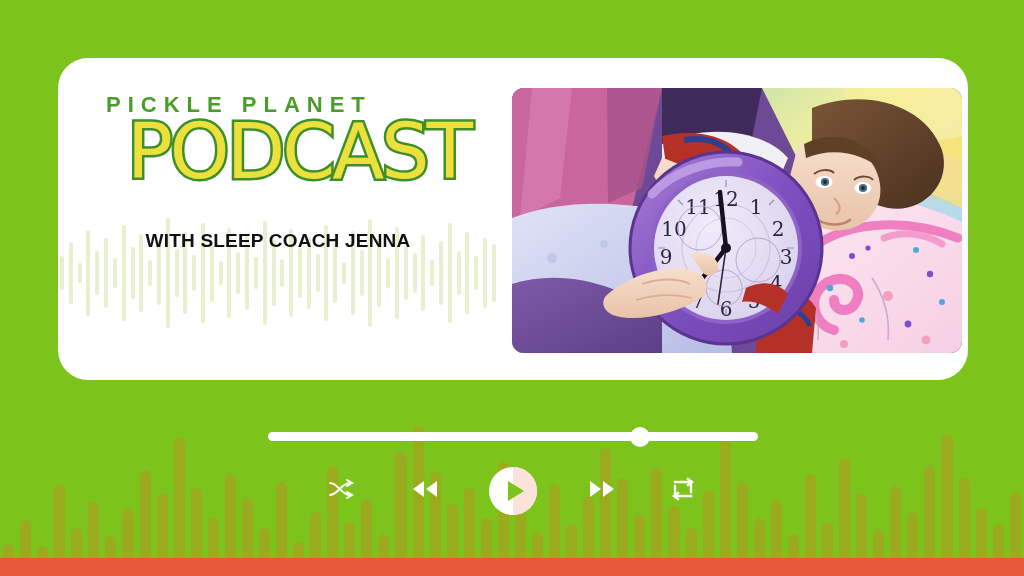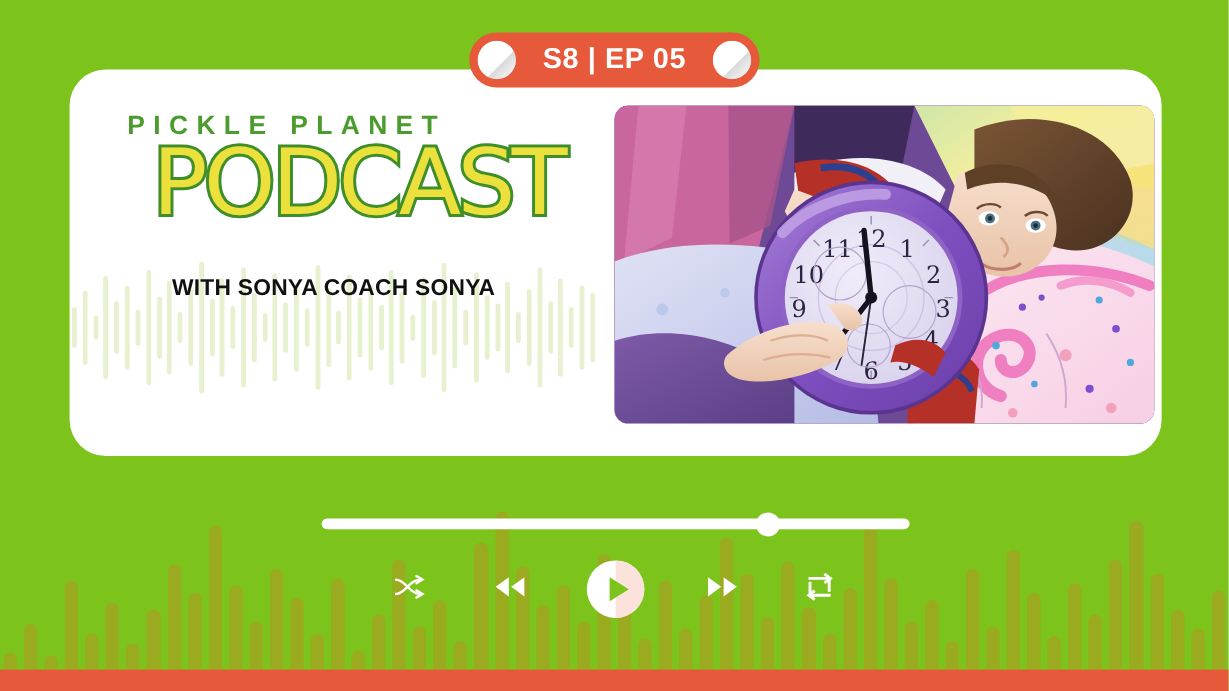--- a/index.html
+++ b/index.html
@@ -422,21 +422,21 @@
           <div class="sbar" style="height: 26px;"></div>
           <div class="sbar" style="height: 64px;"></div>
           <div class="sbar" style="height: 100px;"></div>
           <div class="sbar" style="height: 44px;"></div>
           <div class="sbar" style="height: 82px;"></div>
           <div class="sbar" style="height: 34px;"></div>
           <div class="sbar" style="height: 70px;"></div>
           <div class="sbar" style="height: 58px;"></div>
         </div>
       <div class="subtitle">
-        <div>WITH SONYA COACH SONYA</div>
+        <div>WITH SLEEP COACH JENNA</div>
       </div>
     </div>
   </div>
 
   <div class="photo">
     <svg width="450" height="265" viewBox="0 0 450 265">
       <defs>
         <linearGradient id="gBlanketP" x1="0" y1="0" x2="1" y2="1">
           <stop offset="0" stop-color="#7e5aa8"></stop>
           <stop offset="1" stop-color="#5b3f86"></stop>
@@ -620,19 +620,14 @@
 
       <path d="M96 206 C 120 186, 156 176, 180 182 C 196 186, 200 204, 186 212 C 162 226, 126 234, 104 228 C 90 224, 88 212, 96 206 Z" fill="url(#gSkin)"></path>
       <path d="M130 196 C 148 190, 166 190, 178 196" stroke="#dcae92" stroke-width="1.8" fill="none"></path>
       <path d="M124 212 C 144 206, 164 206, 180 210" stroke="#dcae92" stroke-width="1.8" fill="none"></path>
       <path d="M178 166 C 190 162, 202 166, 206 176 C 208 184, 200 190, 192 186" fill="url(#gSkin)"></path>
 
       <path d="M234 200 C 250 192, 266 194, 276 206 L266 226 C 252 216, 240 212, 230 214 Z" fill="#b53127"></path>
     </svg>
   </div>
 
-  <div class="badge">
-    <div class="hole"></div>
-    <div class="badge-text">S8 | EP 05</div>
-    <div class="hole"></div>
-  </div>
 
 </div>
 
 </body></html>

